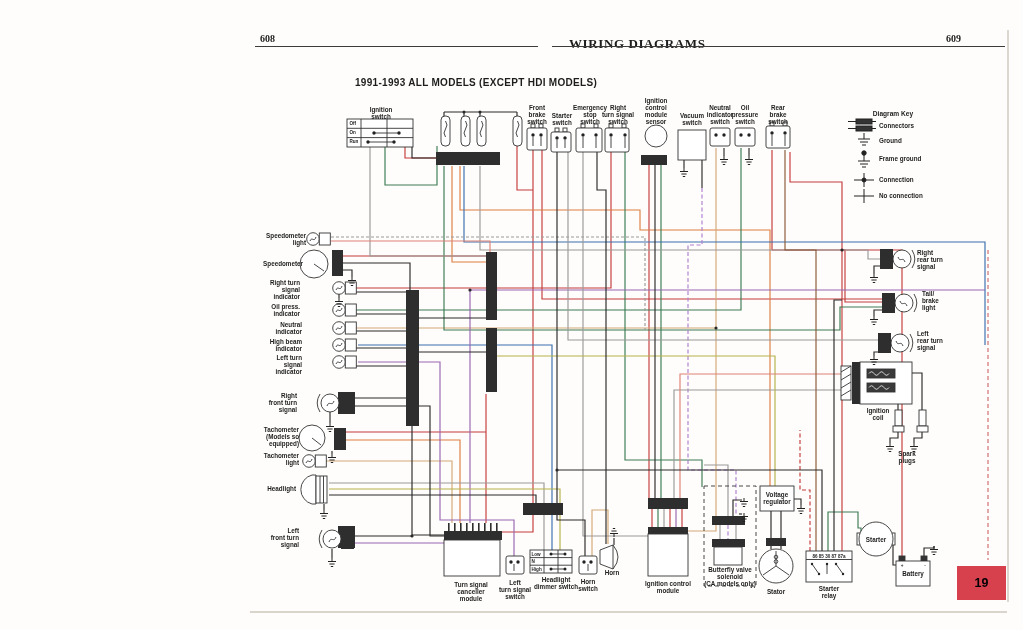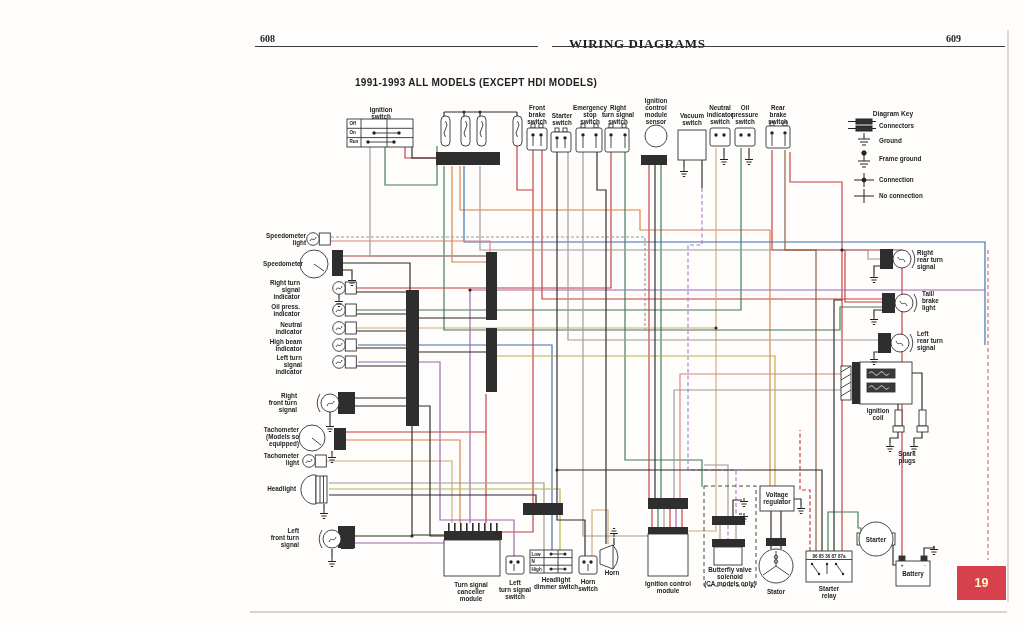--- a/index.html
+++ b/index.html
@@ -10,21 +10,21 @@
        white-space:pre-line;z-index:4}
   .lbl.tt{font-size:4.6px}
   .lbl.key-title{font-size:6.6px}
   .hdr-num{position:absolute;font-family:"Liberation Serif",serif;font-weight:bold;font-size:10px;z-index:5}
   .hdr-title{position:absolute;font-family:"Liberation Serif",serif;font-weight:bold;font-size:13px;
              letter-spacing:.6px;z-index:5}
   .hdr-rule{position:absolute;height:1.4px;background:#3c3c3c;z-index:5}
   .diagram-title{position:absolute;left:355px;top:77px;font-size:10px;font-weight:bold;
                  letter-spacing:.3px;z-index:5}
   .section-tab{position:absolute;left:957px;top:566px;width:49px;height:34px;background:#d7414e;
-               color:#fef9c3;font-weight:bold;font-size:12.5px;display:flex;align-items:center;
+               color:#000000;font-weight:bold;font-size:12.5px;display:flex;align-items:center;
                justify-content:center;z-index:6}
   .page-edge-r{position:absolute;left:1007px;top:30px;width:1.5px;height:572px;background:#dcd8d0;z-index:1}
   .page-edge-b{position:absolute;left:250px;top:611px;width:757px;height:1.5px;background:#d9d5cd;z-index:1}
 </style>
 </head>
 <body>
 
 <div class="hdr-num" style="left:260px;top:33px">608</div>
 <div class="hdr-title" style="left:569px;top:36px">WIRING DIAGRAMS</div>
 <div class="hdr-num" style="left:946px;top:33px">609</div>

